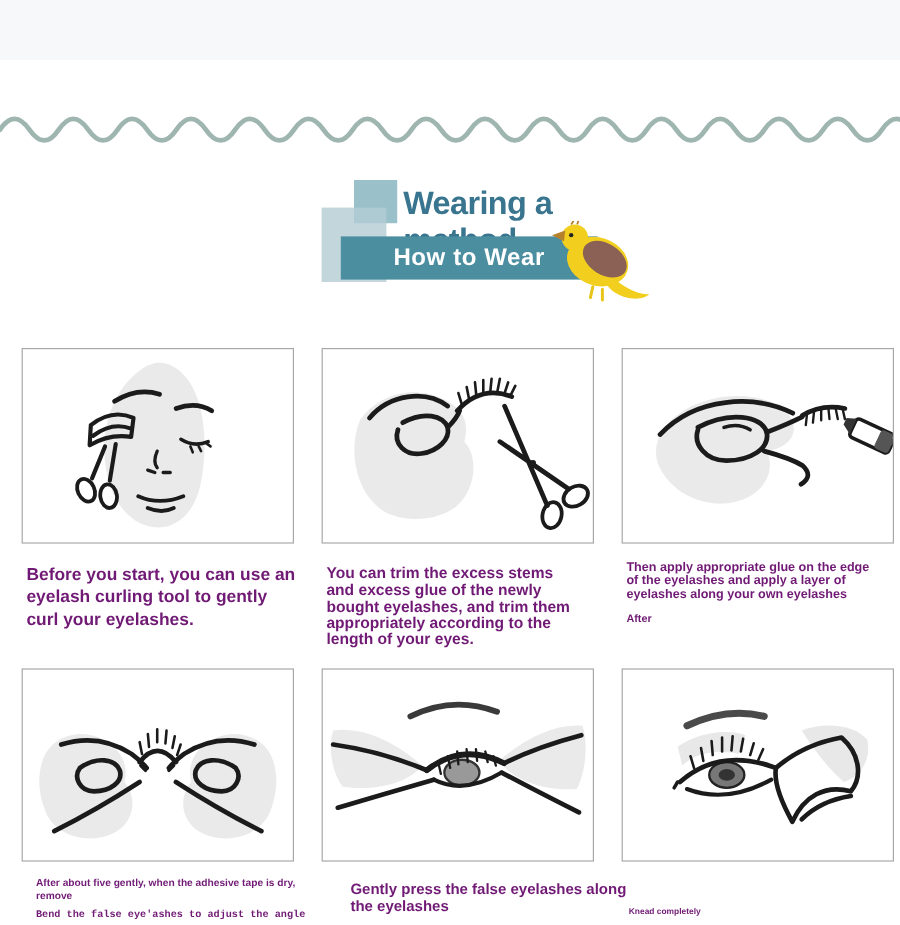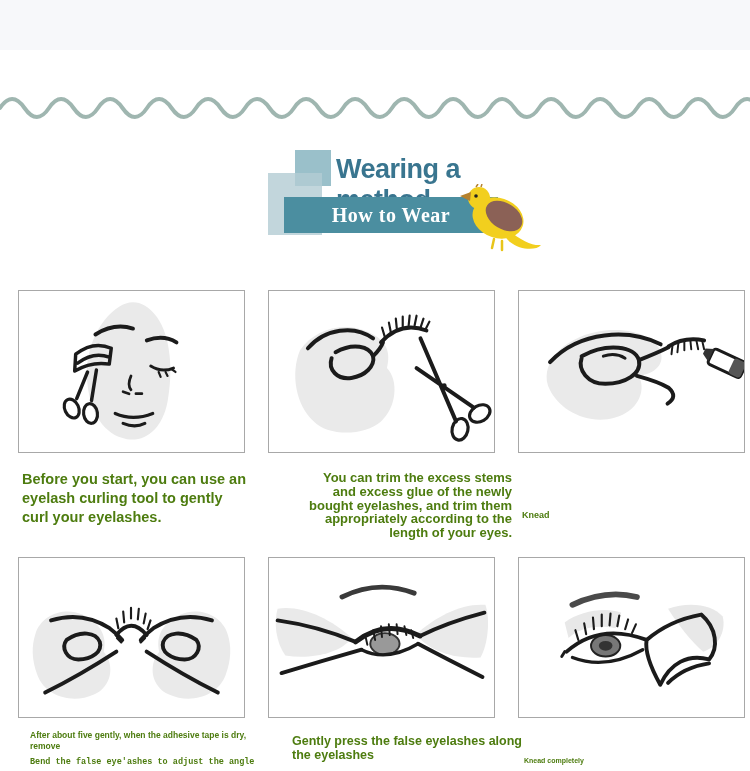--- a/index.html
+++ b/index.html
@@ -4,35 +4,35 @@
 <style>
   * { margin:0; padding:0; box-sizing:border-box; }
   body { font-family: "Liberation Sans", sans-serif; background:#fff; }
   .page { position:relative; width:750px; height:771px; background:#ffffff; overflow:hidden; }
   .top-band { position:absolute; left:0; top:0; width:750px; height:50px; background:#f7f8fa; }
   .wave { position:absolute; left:0; top:84px; width:750px; height:36px; }
   
   .sq-med { position:absolute; left:295px; top:150px; width:36px; height:36px; background:#8fb9c4; opacity:.9; }
   .sq-light { position:absolute; left:268px; top:173px; width:54px; height:62px; background:#b3ccd3; opacity:.8; }
   .subtitle { position:absolute; left:336px; top:154px; width:220px; font-size:27px; font-weight:700; color:#39758f; letter-spacing:-0.5px; }
-  .banner { position:absolute; left:284px; top:197px; width:214px; height:36px; background:#4b8ea0; display:flex; align-items:center; justify-content:center;font-family:Liberation Serif, serif; }
+  .banner { position:absolute; left:284px; top:197px; width:214px; height:36px; background:#4b8ea0; display:flex; align-items:center; justify-content:center; }
   .banner span { color:#ffffff; font-weight:700; font-size:20px; letter-spacing:.5px; }
   .bird { position:absolute; left:452px; top:184px; width:92px; height:68px; }
   
   .cell { position:absolute; background:#fff; border:1px solid #a8a8a8; display:flex; align-items:center; justify-content:center; }
   .img1 { left:18px;  top:290px; width:227px; height:163px; }
   .img2 { left:268px; top:290px; width:227px; height:163px; }
   .img3 { left:518px; top:290px; width:227px; height:163px; }
   .img4 { left:18px;  top:557px; width:227px; height:161px; }
   .img5 { left:268px; top:557px; width:227px; height:161px; }
   .img6 { left:518px; top:557px; width:227px; height:161px; }
   
-  .cap { position:absolute; color:#4d7c0f; font-weight:700; white-space:pre-line; }
+  .cap { position:absolute; color:#701a75; font-weight:700; white-space:pre-line; }
   .cap1 { left:22px;  top:470px; width:242px; font-size:14.5px; line-height:1.3; }
-  .cap2 { left:272px; top:471px; width:240px; font-size:13px;   line-height:1.06;text-align:right; }
+  .cap2 { left:272px; top:471px; width:240px; font-size:13px;   line-height:1.06; }
   .cap3 { left:522px; top:468px; width:228px; font-size:10.5px; line-height:1.07; }
   .sub3 { left:522px; top:510px; font-size:9px; }
   .cap4 { left:30px;  top:730px; width:226px; font-size:8.5px;  line-height:1.32; }
   .cap4b{ left:30px;  top:757px; width:226px; font-size:8.5px;font-family:Liberation Mono, monospace; }
   .cap5 { left:272px; top:734px; width:236px; font-size:12.5px; line-height:1.15;margin-left:20px; }
   .cap6 { left:524px; top:732px; width:222px; font-size:8.5px;  line-height:1.35; }
   .sub6 { left:524px; top:757px; font-size:7px; }
   svg .ln { fill:none; stroke:#1b1b1b; stroke-linecap:round; stroke-linejoin:round; }
 </style>
 </head>
@@ -160,21 +160,24 @@
   </div>
 
   <div class="cap cap1">Before you start, you can use an
 eyelash curling tool to gently
 curl your eyelashes.</div>
   <div class="cap cap2">You can trim the excess stems
 and excess glue of the newly
 bought eyelashes, and trim them
 appropriately according to the
 length of your eyes.</div>
-  <div class="cap sub3">Knead</div>
+  <div class="cap cap3">Then apply appropriate glue on the edge
+of the eyelashes and apply a layer of
+eyelashes along your own eyelashes</div>
+  <div class="cap sub3">After</div>
   <div class="cap cap4">After about five gently, when the adhesive tape is dry,
 remove</div>
   <div class="cap cap4b">Bend the false eye'ashes to adjust the angle</div>
   <div class="cap cap5">Gently press the false eyelashes along
 the eyelashes</div>
   <div class="cap sub6">Knead completely</div>
 
 </div>
 
 </body></html>

